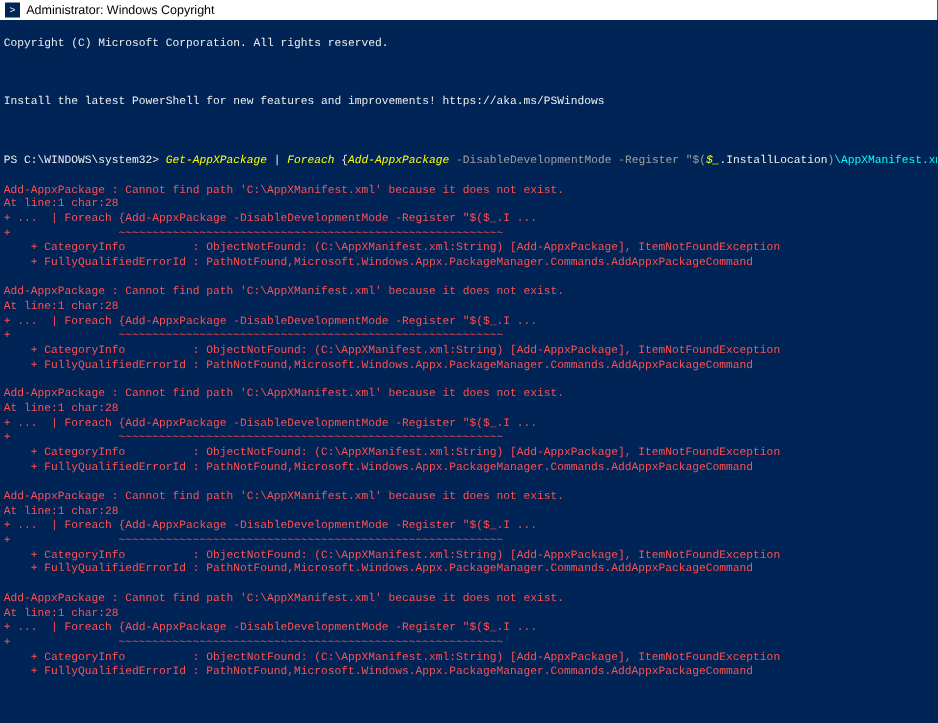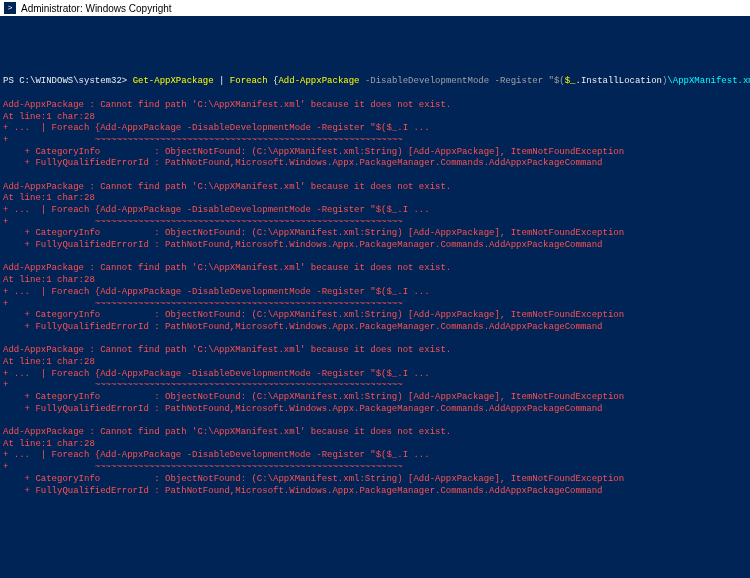--- a/index.html
+++ b/index.html
@@ -30,32 +30,34 @@
     justify-content: center;
     color: #fff;
     font-size: 8px;
   }
   .console {
     padding: 2px 3px;
     white-space: pre;
     overflow: hidden;
   }
   .white { color: #eeeeee; }
-  .cmd-yellow { color: #ffff00; }
+  .cmd-yellow { color: #ffff00; font-style: italic; }
   .cmd-gray { color: #a0a0a0; }
   .cmd-cyan { color: #00ffff; }
   .red { color: #ff5050; }
   .line { display: block; min-height: 11px; }
 </style>
 </head>
 <body>
 
 <div class="titlebar">
   <span class="icon">&gt;</span>
   <span>Administrator: Windows Copyright</span>
 </div>
 
 <div class="console">
+<span class="line white">Copyright (C) Microsoft Corporation. All rights reserved.</span>
 <span class="line"> </span>
+<span class="line white">Install the latest PowerShell for new features and improvements! https://aka.ms/PSWindows</span>
 <span class="line"> </span>
 <span class="line"><span class="white">PS C:\WINDOWS\system32&gt; </span><span class="cmd-yellow">Get-AppXPackage</span><span class="white"> | </span><span class="cmd-yellow">Foreach</span><span class="white"> {</span><span class="cmd-yellow">Add-AppxPackage</span><span class="cmd-gray"> -DisableDevelopmentMode -Register </span><span class="cmd-gray">"$(</span><span class="cmd-yellow">$_</span><span class="white">.InstallLocation</span><span class="cmd-gray">)</span><span class="cmd-cyan">\AppXManifest.xml"</span></span>
 <div id="errors"><span class="line red">Add-AppxPackage : Cannot find path 'C:\AppXManifest.xml' because it does not exist.</span><span class="line red">At line:1 char:28</span><span class="line red">+ ...  | Foreach {Add-AppxPackage -DisableDevelopmentMode -Register "$($_.I ...</span><span class="line red">+                ~~~~~~~~~~~~~~~~~~~~~~~~~~~~~~~~~~~~~~~~~~~~~~~~~~~~~~~~~</span><span class="line red">    + CategoryInfo          : ObjectNotFound: (C:\AppXManifest.xml:String) [Add-AppxPackage], ItemNotFoundException</span><span class="line red">    + FullyQualifiedErrorId : PathNotFound,Microsoft.Windows.Appx.PackageManager.Commands.AddAppxPackageCommand</span><span class="line"> </span><span class="line red">Add-AppxPackage : Cannot find path 'C:\AppXManifest.xml' because it does not exist.</span><span class="line red">At line:1 char:28</span><span class="line red">+ ...  | Foreach {Add-AppxPackage -DisableDevelopmentMode -Register "$($_.I ...</span><span class="line red">+                ~~~~~~~~~~~~~~~~~~~~~~~~~~~~~~~~~~~~~~~~~~~~~~~~~~~~~~~~~</span><span class="line red">    + CategoryInfo          : ObjectNotFound: (C:\AppXManifest.xml:String) [Add-AppxPackage], ItemNotFoundException</span><span class="line red">    + FullyQualifiedErrorId : PathNotFound,Microsoft.Windows.Appx.PackageManager.Commands.AddAppxPackageCommand</span><span class="line"> </span><span class="line red">Add-AppxPackage : Cannot find path 'C:\AppXManifest.xml' because it does not exist.</span><span class="line red">At line:1 char:28</span><span class="line red">+ ...  | Foreach {Add-AppxPackage -DisableDevelopmentMode -Register "$($_.I ...</span><span class="line red">+                ~~~~~~~~~~~~~~~~~~~~~~~~~~~~~~~~~~~~~~~~~~~~~~~~~~~~~~~~~</span><span class="line red">    + CategoryInfo          : ObjectNotFound: (C:\AppXManifest.xml:String) [Add-AppxPackage], ItemNotFoundException</span><span class="line red">    + FullyQualifiedErrorId : PathNotFound,Microsoft.Windows.Appx.PackageManager.Commands.AddAppxPackageCommand</span><span class="line"> </span><span class="line red">Add-AppxPackage : Cannot find path 'C:\AppXManifest.xml' because it does not exist.</span><span class="line red">At line:1 char:28</span><span class="line red">+ ...  | Foreach {Add-AppxPackage -DisableDevelopmentMode -Register "$($_.I ...</span><span class="line red">+                ~~~~~~~~~~~~~~~~~~~~~~~~~~~~~~~~~~~~~~~~~~~~~~~~~~~~~~~~~</span><span class="line red">    + CategoryInfo          : ObjectNotFound: (C:\AppXManifest.xml:String) [Add-AppxPackage], ItemNotFoundException</span><span class="line red">    + FullyQualifiedErrorId : PathNotFound,Microsoft.Windows.Appx.PackageManager.Commands.AddAppxPackageCommand</span><span class="line"> </span><span class="line red">Add-AppxPackage : Cannot find path 'C:\AppXManifest.xml' because it does not exist.</span><span class="line red">At line:1 char:28</span><span class="line red">+ ...  | Foreach {Add-AppxPackage -DisableDevelopmentMode -Register "$($_.I ...</span><span class="line red">+                ~~~~~~~~~~~~~~~~~~~~~~~~~~~~~~~~~~~~~~~~~~~~~~~~~~~~~~~~~</span><span class="line red">    + CategoryInfo          : ObjectNotFound: (C:\AppXManifest.xml:String) [Add-AppxPackage], ItemNotFoundException</span><span class="line red">    + FullyQualifiedErrorId : PathNotFound,Microsoft.Windows.Appx.PackageManager.Commands.AddAppxPackageCommand</span><span class="line"> </span></div>
 </div>
 
 </body></html>

